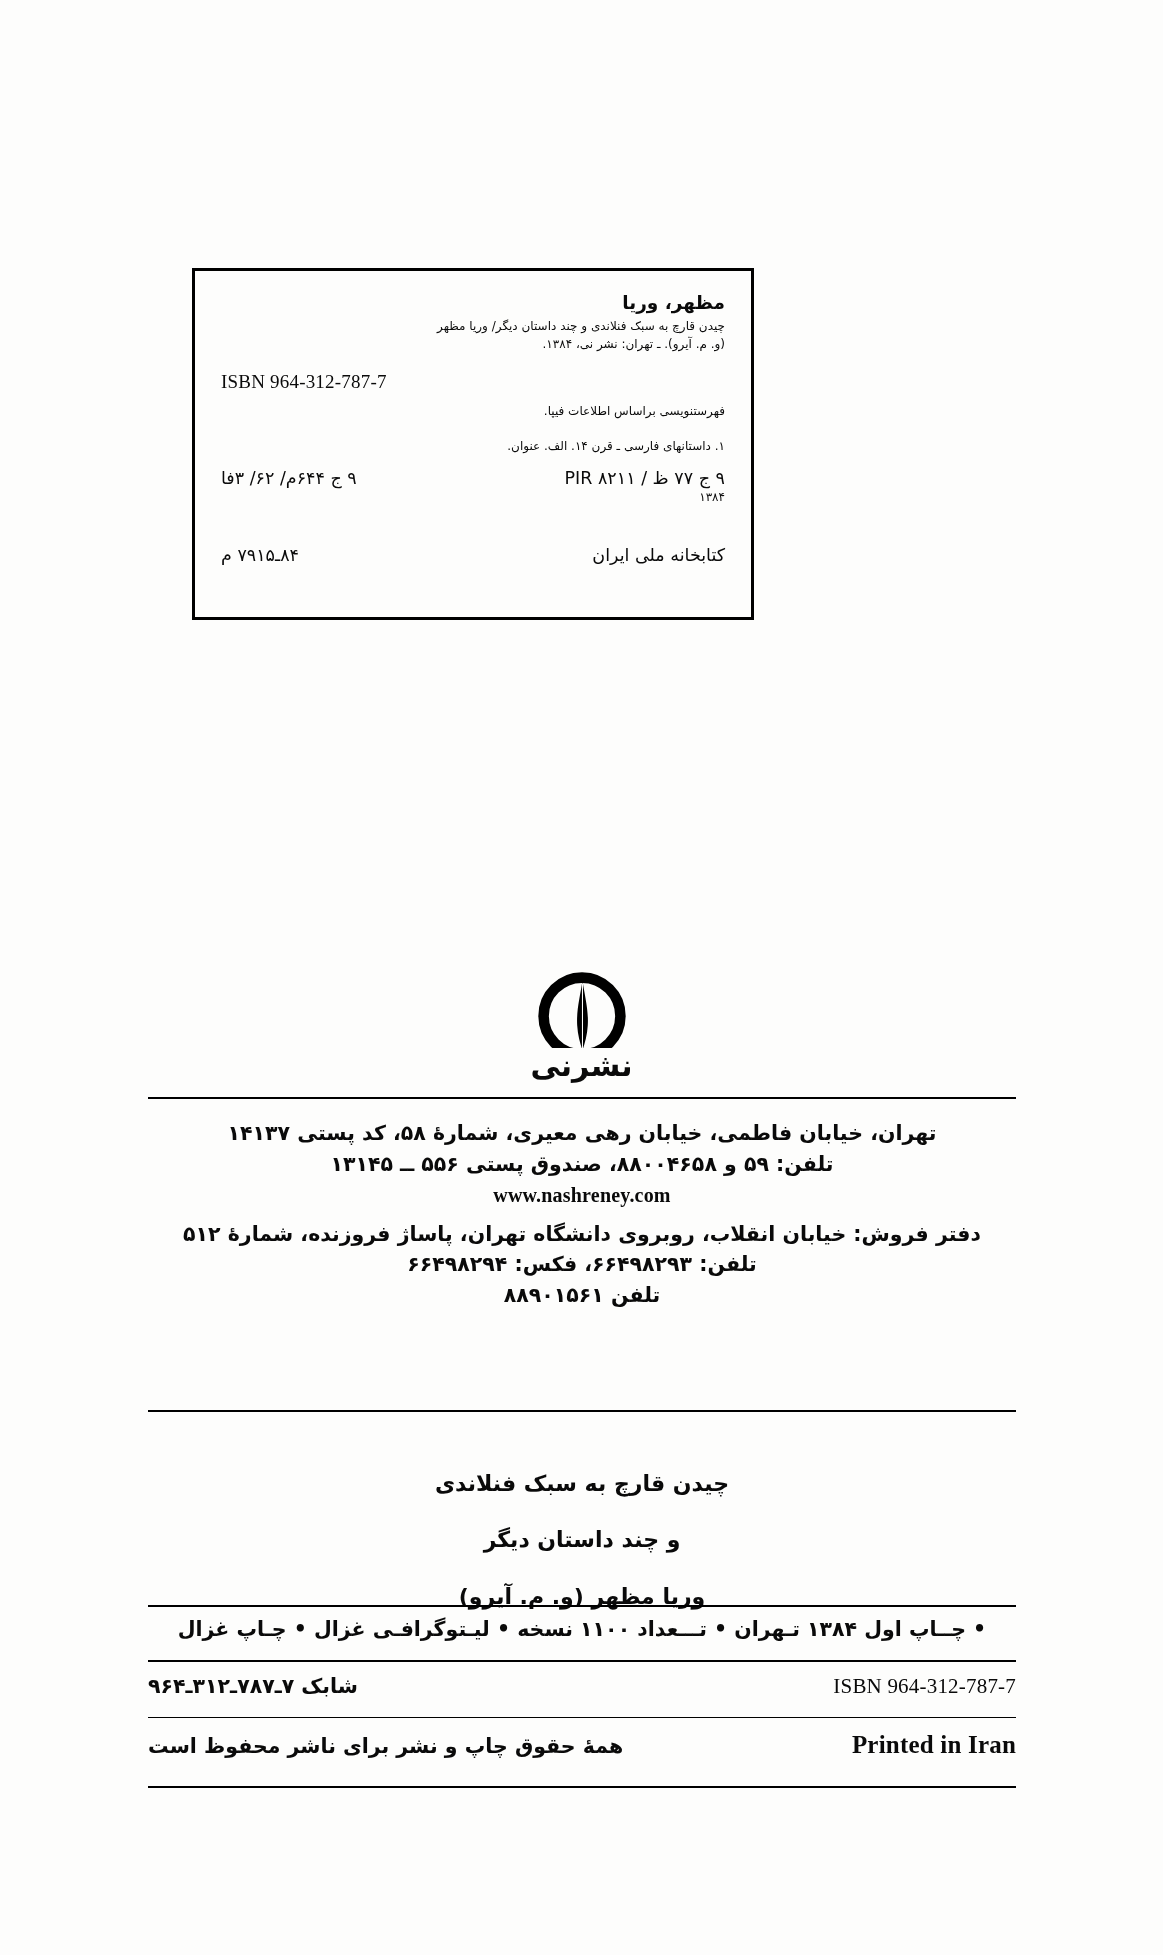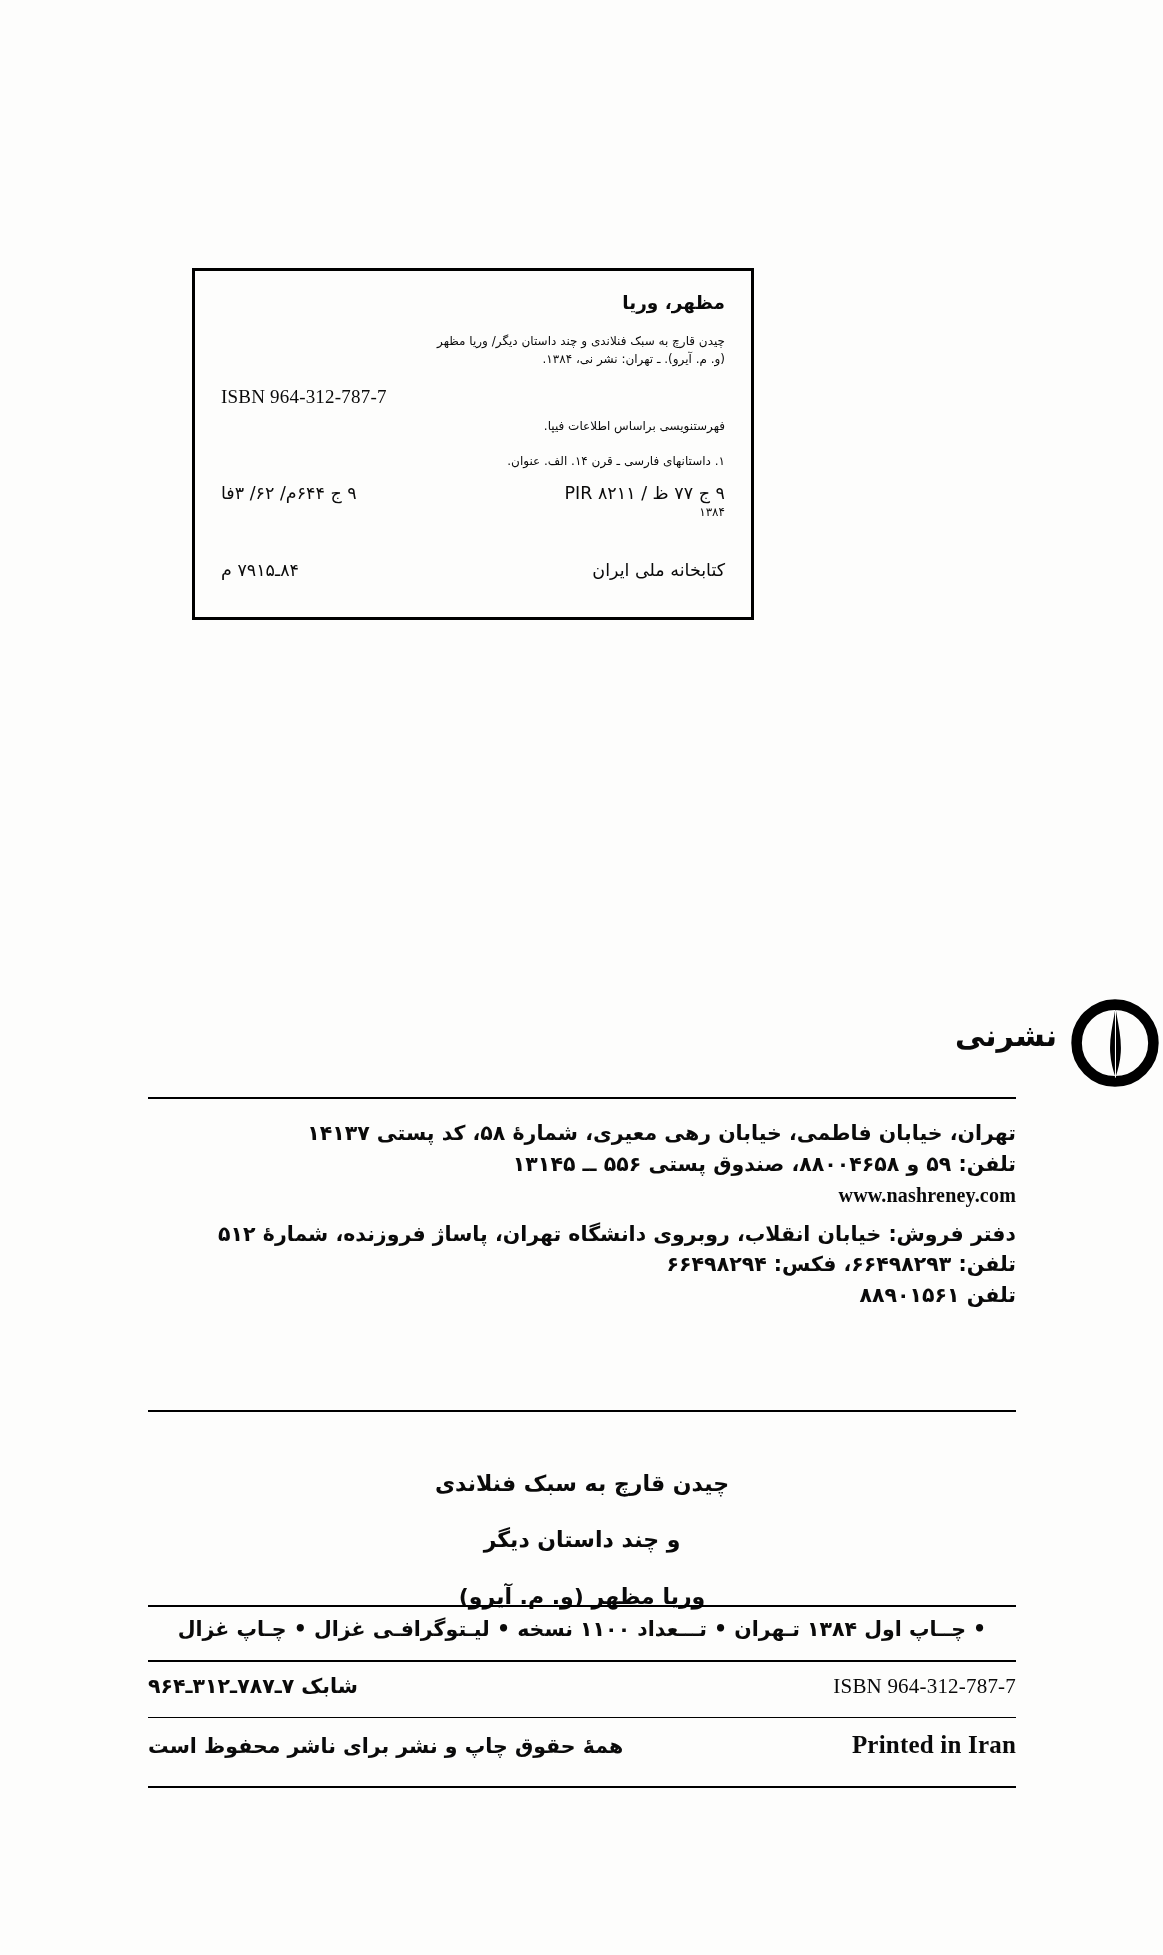--- a/index.html
+++ b/index.html
@@ -38,21 +38,21 @@
     direction: rtl;
     text-align: right;
     font-size: 12px;
     line-height: 1.52;
     white-space: nowrap;
     font-family: "DejaVu Sans", "Liberation Sans", sans-serif;
   }
   .cip-heading {
     font-weight: 700;
     font-size: 18.5px;
-    margin-bottom: 15px;
+    margin-bottom: 0;
   }
   .cip-gap-sm { height: 9px; }
   .cip-gap-md { height: 17px; }
   .cip-gap-lg { height: 26px; }
 
   .cip-ltr {
     direction: ltr;
     text-align: left;
     font-family: "Liberation Serif", "DejaVu Serif", serif;
     font-size: 19px;
@@ -72,21 +72,21 @@
   .cip-indent-left  { padding-left: 40px; }
 
   
   .logo-wrap {
     position: absolute;
     left: 0;
     right: 0;
     top: 968px;
     height: 150px;
     display: flex;
-    flex-direction: row;
+    flex-direction: column;
     align-items: center;
     justify-content: flex-start;
   }
   .logo-mark {
     width: 96px;
     height: 96px;
     display: block;
   }
   .logo-name {
     margin-top: -16px;
@@ -109,21 +109,21 @@
     height: 0;
   }
   .rule.thin { border-top-width: 1.6px; }
 
   
   .addr-block {
     position: absolute;
     left: 148px;
     width: 868px;
     top: 1118px;
-    text-align: right;
+    text-align: center;
     direction: rtl;
     font-weight: 700;
     font-size: 20.5px;
     line-height: 1.50;
   }
   .addr-block .ltr-line {
     direction: ltr;
     font-family: "Liberation Serif", "DejaVu Serif", serif;
     font-weight: 700;
     font-size: 20px;

